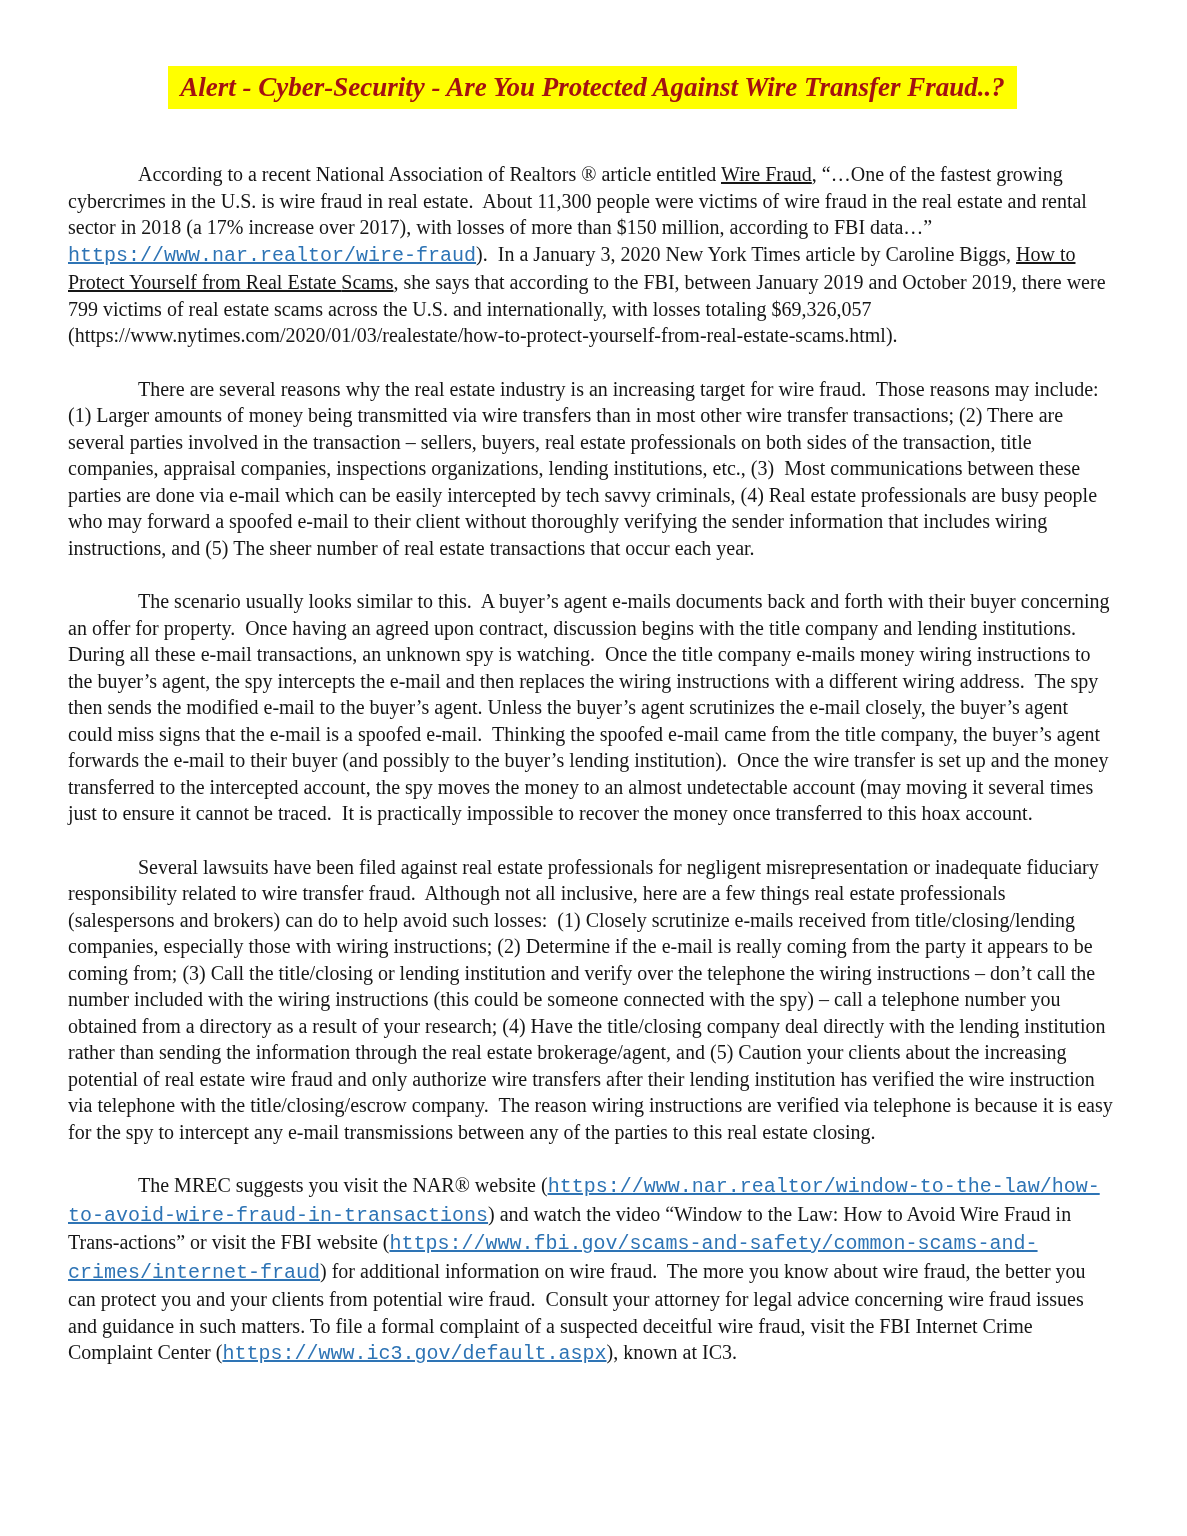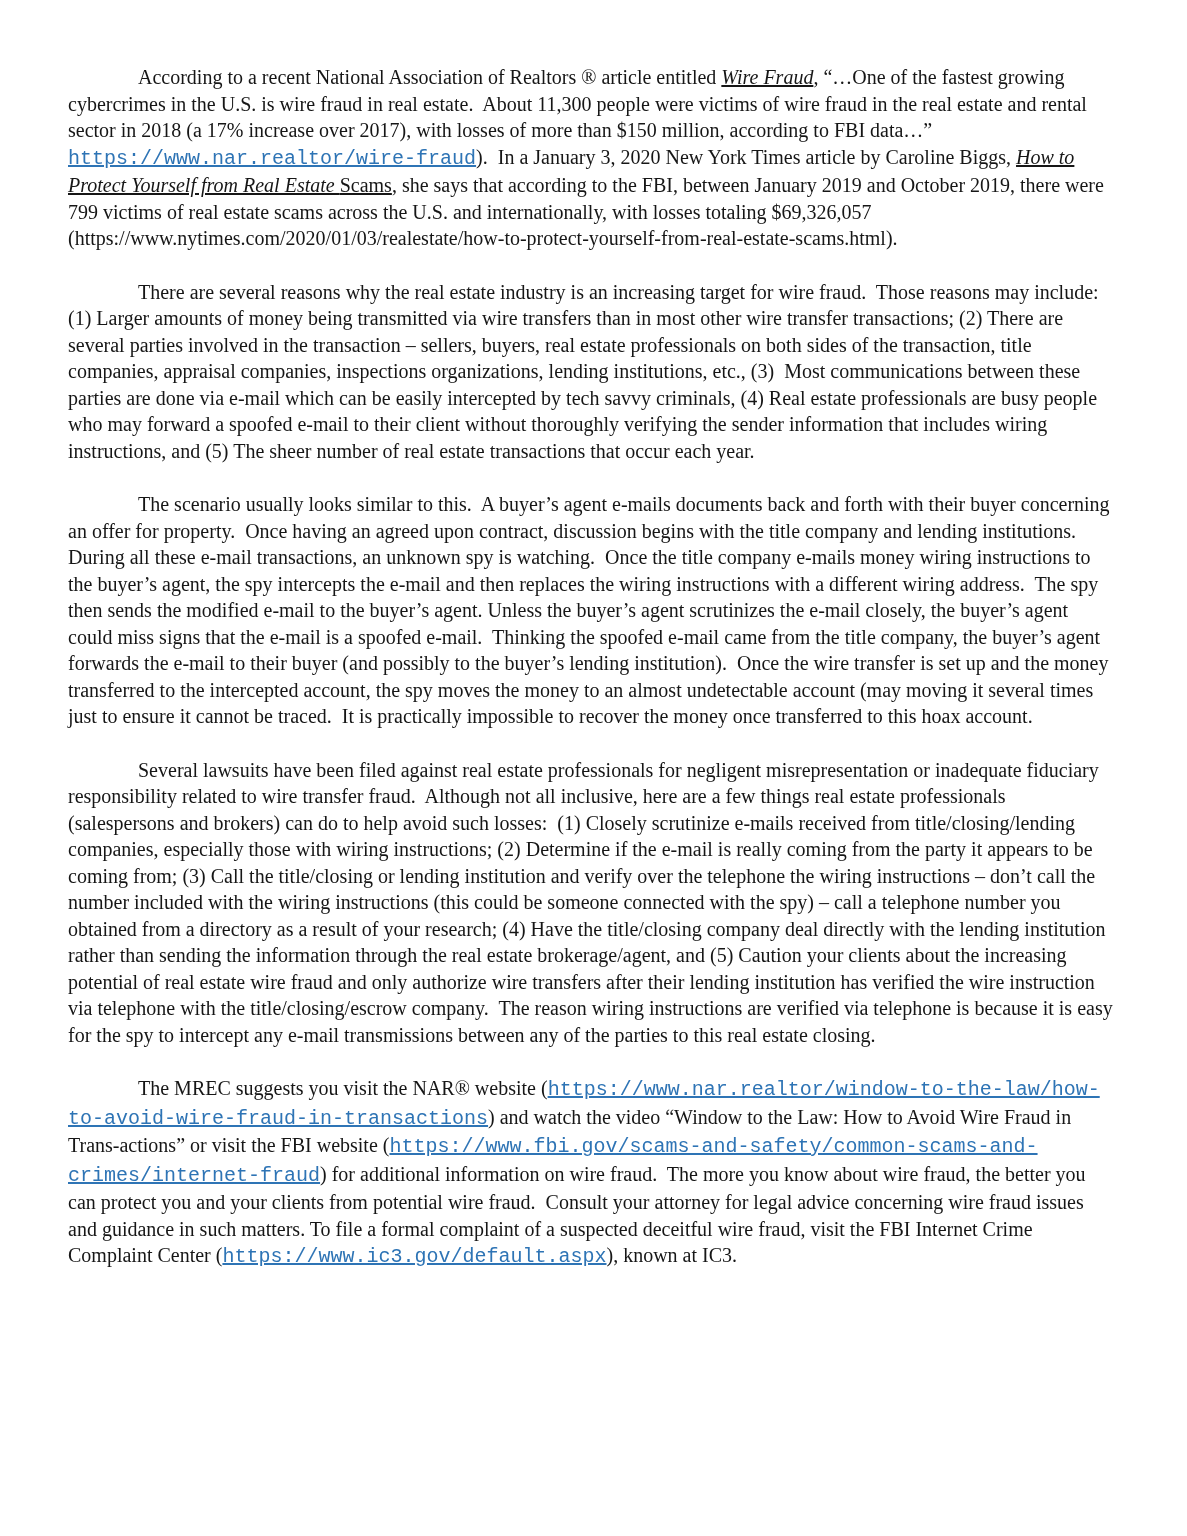--- a/index.html
+++ b/index.html
@@ -33,40 +33,42 @@
     line-height: 34px;
     padding: 4px 12px 5px 12px;
   }
   .para {
     margin: 0 0 27px 0;
     text-indent: 70px;
     text-align: left;
   }
   .run-plain { }
   .run-iu {
-    font-style: italic;
     text-decoration: underline;
     text-align: right;
   }
   .run-u {
     text-decoration: underline;
     text-align: right;
   }
   .run-link {
     color: var(--link-color, #2E74B5);
     text-decoration: underline;
     overflow-wrap: anywhere;
     cursor: pointer;
     font-family: Liberation Mono, monospace;
   }
 </style>
 </head>
 <body>
 
 <div class="page">
+  <div class="title-wrap">
+    <span class="doc-title">Alert - Cyber-Security - Are You Protected Against Wire Transfer Fraud..?</span>
+  </div>
   <div id="doc-body">
       <p class="para"><span class="run-plain">According to a recent National Association of Realtors ® article entitled </span><span class="run-iu">Wire Fraud</span><span class="run-plain">, “…One of the fastest growing cybercrimes in the U.S. is wire fraud in real estate.&nbsp; About 11,300 people were victims of wire fraud in the real estate and rental sector in 2018 (a 17% increase over 2017), with losses of more than $150 million, according to FBI data…” </span><span class="run-link">https://www.nar.realtor/wire-fraud</span><span class="run-plain">).&nbsp; In a January 3, 2020 New York Times article by Caroline Biggs, </span><span class="run-iu">How to Protect Yourself from Real Estate </span><span class="run-u">Scams</span><span class="run-plain">, she says that according to the FBI, between January 2019 and October 2019, there were 799 victims of real estate scams across the U.S. and internationally, with losses totaling $69,326,057 (https://www.nytimes.com/2020/01/03/realestate/how-to-protect-yourself-from-real-estate-scams.html).</span></p>
       <p class="para"><span class="run-plain">There are several reasons why the real estate industry is an increasing target for wire fraud.&nbsp; Those reasons may include: (1) Larger amounts of money being transmitted via wire transfers than in most other wire transfer transactions; (2) There are several parties involved in the transaction – sellers, buyers, real estate professionals on both sides of the transaction, title companies, appraisal companies, inspections organizations, lending institutions, etc., (3)&nbsp; Most communications between these parties are done via e-mail which can be easily intercepted by tech savvy criminals, (4) Real estate professionals are busy people who may forward a spoofed e-mail to their client without thoroughly verifying the sender information that includes wiring instructions, and (5) The sheer number of real estate transactions that occur each year.</span></p>
       <p class="para"><span class="run-plain">The scenario usually looks similar to this.&nbsp; A buyer’s agent e-mails documents back and forth with their buyer concerning an offer for property.&nbsp; Once having an agreed upon contract, discussion begins with the title company and lending institutions.&nbsp; During all these e-mail transactions, an unknown spy is watching.&nbsp; Once the title company e-mails money wiring instructions to the buyer’s agent, the spy intercepts the e-mail and then replaces the wiring instructions with a different wiring address.&nbsp; The spy then sends the modified e-mail to the buyer’s agent. Unless the buyer’s agent scrutinizes the e-mail closely, the buyer’s agent could miss signs that the e-mail is a spoofed e-mail.&nbsp; Thinking the spoofed e-mail came from the title company, the buyer’s agent forwards the e-mail to their buyer (and possibly to the buyer’s lending institution).&nbsp; Once the wire transfer is set up and the money transferred to the intercepted account, the spy moves the money to an almost undetectable account (may moving it several times just to ensure it cannot be traced.&nbsp; It is practically impossible to recover the money once transferred to this hoax account.</span></p>
       <p class="para"><span class="run-plain">Several lawsuits have been filed against real estate professionals for negligent misrepresentation or inadequate fiduciary responsibility related to wire transfer fraud.&nbsp; Although not all inclusive, here are a few things real estate professionals (salespersons and brokers) can do to help avoid such losses:&nbsp; (1) Closely scrutinize e-mails received from title/closing/lending companies, especially those with wiring instructions; (2) Determine if the e-mail is really coming from the party it appears to be coming from; (3) Call the title/closing or lending institution and verify over the telephone the wiring instructions – don’t call the number included with the wiring instructions (this could be someone connected with the spy) – call a telephone number you obtained from a directory as a result of your research; (4) Have the title/closing company deal directly with the lending institution rather than sending the information through the real estate brokerage/agent, and (5) Caution your clients about the increasing potential of real estate wire fraud and only authorize wire transfers after their lending institution has verified the wire instruction via telephone with the title/closing/escrow company.&nbsp; The reason wiring instructions are verified via telephone is because it is easy for the spy to intercept any e-mail transmissions between any of the parties to this real estate closing.</span></p>
       <p class="para"><span class="run-plain">The MREC suggests you visit the NAR® website (</span><span class="run-link">https://www.nar.realtor/window-to-the-law/how-to-avoid-wire-fraud-in-transactions</span><span class="run-plain">) and watch the video “Window to the Law: How to Avoid Wire Fraud in Trans-actions” or visit the FBI website (</span><span class="run-link">https://www.fbi.gov/scams-and-safety/common-scams-and-crimes/internet-fraud</span><span class="run-plain">) for additional information on wire fraud.&nbsp; The more you know about wire fraud, the better you can protect you and your clients from potential wire fraud.&nbsp; Consult your attorney for legal advice concerning wire fraud issues and guidance in such matters. To file a formal complaint of a suspected deceitful wire fraud, visit the FBI Internet Crime Complaint Center (</span><span class="run-link">https://www.ic3.gov/default.aspx</span><span class="run-plain">), known at IC3.</span></p>
     </div>
 </div>
 
 </body></html>

